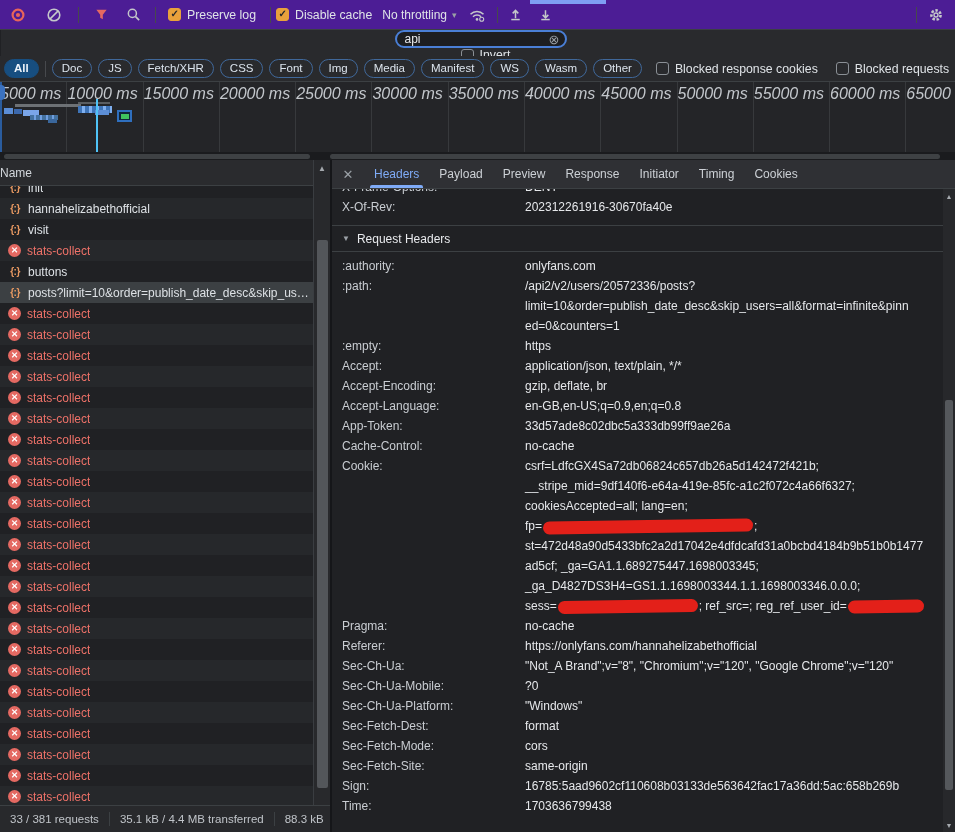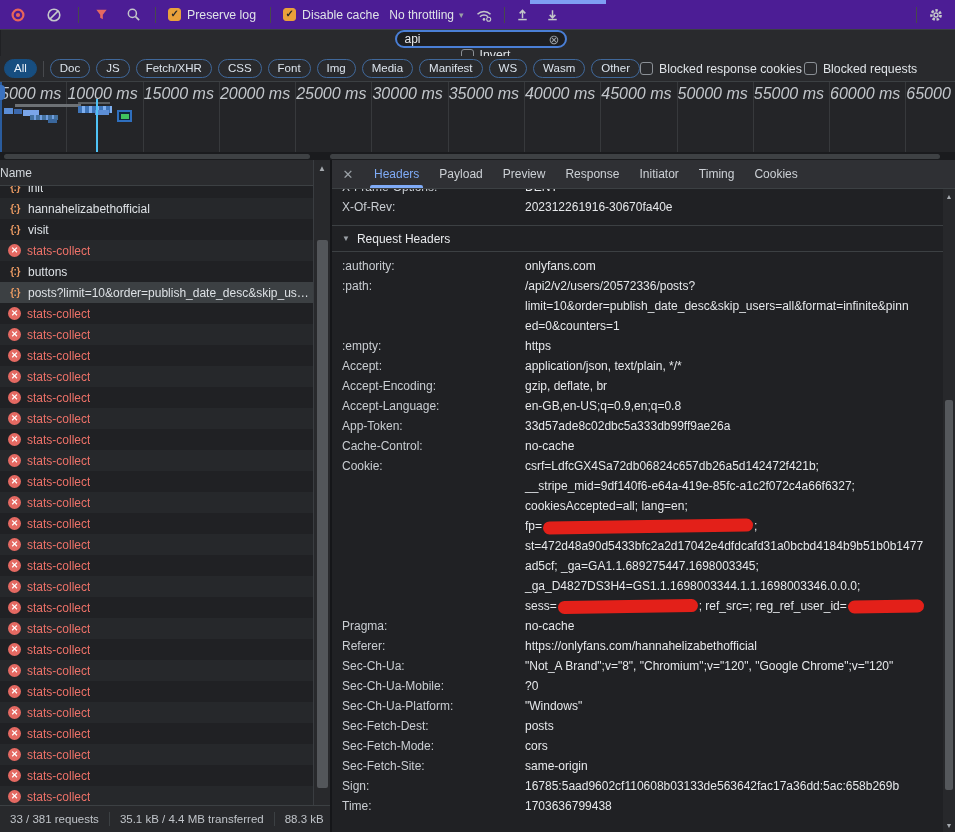--- a/index.html
+++ b/index.html
@@ -26,22 +26,22 @@
   
   #filter-row { position:absolute; left:1px; top:30px; width:955px; height:26px; background:#292a2d; display:flex; align-items:center;flex-direction:column; }
   #search-box { margin-left:4px; width:172px; height:19px; background:#1d1e21; border:2px solid #4a7fd6; border-radius:10px; display:flex; align-items:center; padding:0 5px 0 8px; }
   #search-box input { flex:1; min-width:0; background:transparent; border:none; outline:none; color:#e8eaed; font-size:12px; font-family:"Liberation Sans",sans-serif; }
   #search-box .clear { color:#9aa0a6; font-size:13px; line-height:13px; cursor:pointer; }
 
   
   #pills-row { position:absolute; left:0; top:56px; width:955px; height:26px; background:#292a2d; border-bottom:1px solid #3c4043; display:flex; align-items:center; }
   #pills { display:flex; align-items:center; gap:6px; margin-left:4px; }
   .pill { padding:2px 9px; border:1px solid #40689a; border-radius:10px; font-size:11.5px; line-height:13px; color:#dbe3ec; white-space:nowrap; cursor:pointer; }
-  .pill.selected { background:#174e80; border-color:#174e80; color:#eef3f9; font-weight:normal; }
-  #blocked-checks { display:flex; align-items:flex-end; gap:2px; }
+  .pill.selected { background:#174e80; border-color:#174e80; color:#eef3f9; font-weight:bold; }
+  #blocked-checks { display:flex; align-items:flex-end; gap:18px; margin-left:14px; }
 
   
   #timeline { position:absolute; left:0; top:82px; width:955px; height:78px; background:#242528; }
   #tl-cols { display:flex; height:70px; }
   .tl-col { flex:1; border-right:1px solid #37393c; }
   .tl-col span { display:block; text-align:right; padding:3px 5px 0 0; font-size:16px; color:#c3c7cc; white-space:nowrap; overflow:hidden;font-style:italic; }
   .wf { position:absolute; }
   #wf-edge   { left:0; top:0; width:2px; height:70px; background:#2a5c9e; }
   #wf-tab    { left:0; top:3px; width:5px; height:15px; background:#3b72c0; border-radius:0 4px 4px 0; }
   #wf-gray1  { left:15px; top:22px; width:66px; height:3px; background:#6d7175; }
@@ -131,21 +131,21 @@
           <circle cx="6.8" cy="6.8" r="4.3" fill="none" stroke="#c4c7ca" stroke-width="1.6"></circle>
           <line x1="10.2" y1="10.2" x2="14" y2="14" stroke="#c4c7ca" stroke-width="1.8"></line>
         </svg>
     </span>
     <div class="vsep" style="margin-left:12px"></div>
     <label class="cb" style="margin-left:12px">
       <span class="box checked"></span>
       <span class="cb-label">Preserve log</span>
     </label>
     <div class="vsep" style="margin-left:14px"></div>
-    <label class="cb" style="margin-left:12px">
+    <label class="cb" style="margin-left:5px">
       <span class="box checked"></span>
       <span class="cb-label">Disable cache</span>
     </label>
     <div id="throttle">
       <span>No throttling</span>
       <span class="caret">▾</span>
     </div>
     <span class="tbtn" style="margin-left:10px">
       <svg width="18" height="16" viewBox="0 0 18 16">
           <path d="M2.5 7.2 a9,9 0 0 1 13,0" fill="none" stroke="#c4c7ca" stroke-width="1.5"></path>
@@ -518,21 +518,21 @@
             <div class="hrow">
               <span class="hname">Sec-Ch-Ua-Mobile:</span>
               <div class="hval">?0</div>
             </div>
             <div class="hrow">
               <span class="hname">Sec-Ch-Ua-Platform:</span>
               <div class="hval">"Windows"</div>
             </div>
             <div class="hrow">
               <span class="hname">Sec-Fetch-Dest:</span>
-              <div class="hval">posts</div>
+              <div class="hval">format</div>
             </div>
             <div class="hrow">
               <span class="hname">Sec-Fetch-Mode:</span>
               <div class="hval">cors</div>
             </div>
             <div class="hrow">
               <span class="hname">Sec-Fetch-Site:</span>
               <div class="hval">same-origin</div>
             </div>
             <div class="hrow">

